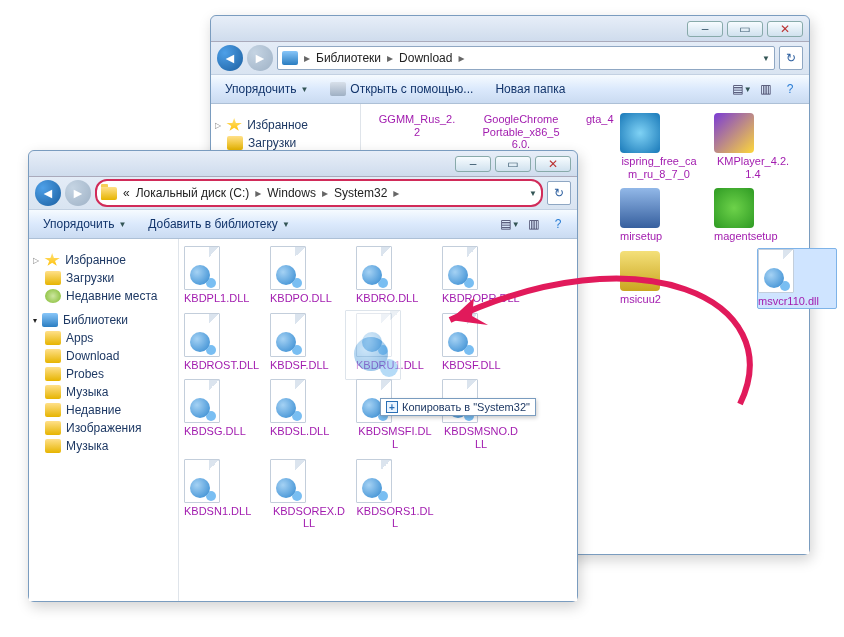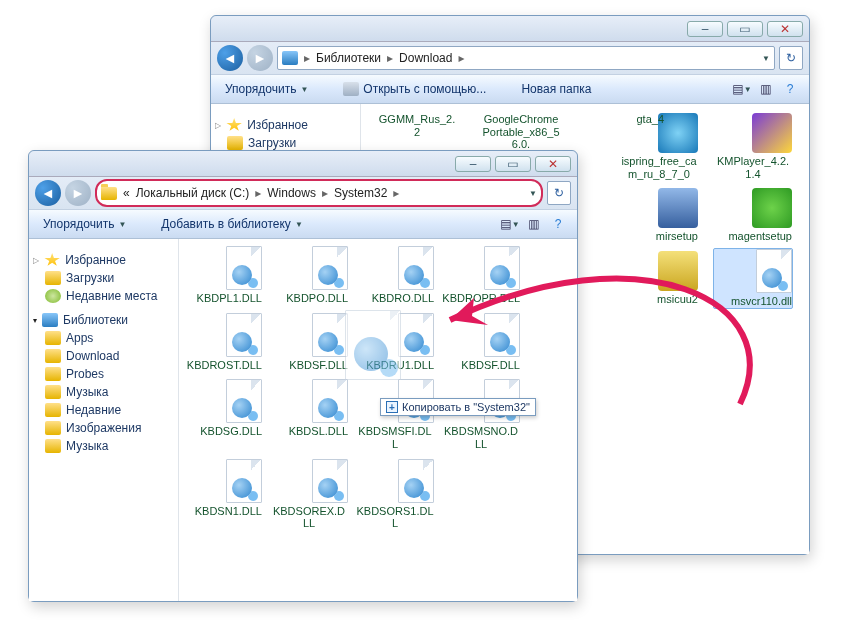--- a/index.html
+++ b/index.html
@@ -11,21 +11,21 @@
   .navrow{height:32px;display:flex;align-items:center;padding:2px 6px;gap:4px;background:linear-gradient(#e4ecf7,#d9e4f1);}
   .navarrow{width:26px;height:26px;border-radius:50%;background:radial-gradient(circle at 30% 30%,#4ea0e8,#1b5fa0);color:#fff;display:flex;align-items:center;justify-content:center;font-size:14px;}
   .navarrow.dis{background:radial-gradient(circle at 30% 30%,#c5d4e3,#9fb2c6);}
   .addrbar{flex:1;height:24px;border:1px solid #8fa7c3;border-radius:2px;background:#fff;display:flex;align-items:center;gap:6px;padding:0 4px;color:#222;}
   .addrbar.high{border:2px solid #d12b59;border-radius:12px;height:28px;}
   .folder-ico{width:16px;height:13px;background:linear-gradient(#ffe089,#e6b400);border-radius:0 2px 2px 1px;position:relative;}
   .folder-ico:before{content:"";position:absolute;top:-3px;left:0;width:7px;height:3px;background:#f7cf55;border-radius:1px 1px 0 0;}
   .sep{color:#666;}
   .crumb{white-space:nowrap;}
   .refreshbox{width:24px;height:24px;border:1px solid #8fa7c3;border-radius:2px;background:#fff;display:flex;align-items:center;justify-content:center;color:#2a5d9e;}
-  .toolbar{height:30px;background:linear-gradient(#f6fbff,#dbe9fc,#cadbf1);border-top:1px solid #c3d1e2;border-bottom:1px solid #adc0d6;display:flex;align-items:center;padding:0 8px;gap:23px;color:#13356b;}
+  .toolbar{height:30px;background:linear-gradient(#f6fbff,#dbe9fc,#cadbf1);border-top:1px solid #c3d1e2;border-bottom:1px solid #adc0d6;display:flex;align-items:center;padding:0 8px;gap:10px;color:#13356b;}
   .tb-item{display:flex;align-items:center;gap:4px;padding:2px 6px;border-radius:2px;white-space:nowrap;}
   .tri{font-size:8px;color:#355;}
   .tb-right{margin-left:auto;display:flex;gap:2px;}
   .tb-smico{width:22px;height:20px;border:1px solid transparent;border-radius:2px;display:flex;align-items:center;justify-content:center;color:#335;}
   .body{display:flex;height:calc(100% - 88px);background:#fff;}
   .sidebar{width:150px;border-right:1px solid #dfe4ea;overflow:hidden;padding:6px 0;}
   .sb-item{display:flex;align-items:center;gap:5px;padding:2px 4px 2px 16px;white-space:nowrap;color:#1e3964;}
   .sb-head{padding-left:4px;margin-top:6px;}
   .sb-head .tri{color:#888;}
   .sb-ico{width:16px;height:14px;border-radius:2px;flex:none;}
@@ -33,22 +33,22 @@
   .dl{background:linear-gradient(#ffe089,#e6b400);}
   .clock{background:radial-gradient(circle,#cde6a0,#7fba2d);border-radius:50%;}
   .desk{background:linear-gradient(#74c0f8,#248fd6);}
   .lib{background:linear-gradient(#88c6f9,#2a7dc1);}
   .gfold{background:linear-gradient(#ffe089,#e6b400);}
   .vfold{background:linear-gradient(#ffe089,#e6b400);}
   .filepane{flex:1;overflow:hidden;padding:4px;}
   .grid{display:grid;gap:2px 6px;}
   .g4{grid-template-columns:repeat(4,80px);}
   .g2{grid-template-columns:repeat(2,88px);}
-  .cell{width:80px;display:flex;flex-direction:column;align-items:flex-end;padding:3px 1px;text-align:center;color:#14532d;}
-  .cell.sel{background:#cfe4ff;border:1px solid #7eb3e8;border-radius:2px;padding:0 0;}
+  .cell{width:80px;display:flex;flex-direction:column;align-items:flex-start;padding:3px 1px;text-align:center;color:#a21caf;}
+  .cell.sel{background:#cfe4ff;border:1px solid #7eb3e8;border-radius:2px;padding:0 0;margin-left:44px;}
   .fname{font-size:11px;line-height:1.15;word-break:break-word;}
   .dll-ico{width:36px;height:44px;position:relative;background:#fff;border:1px solid #c3cedb;border-radius:1px;margin-bottom:2px;}
   .dll-ico:before{content:"";position:absolute;right:0;top:0;width:10px;height:10px;background:linear-gradient(135deg,#dbe4ee 50%,transparent 50%);}
   .dll-ico:after{content:"";position:absolute;left:5px;bottom:4px;width:20px;height:20px;border-radius:50%;background:radial-gradient(circle at 35% 35%,#a5d2f4,#2e86cf);box-shadow:11px 8px 0 -5px #79bef2;}
   .app-ico{width:40px;height:40px;margin-bottom:2px;border-radius:4px;}
   .ghost{position:absolute;width:90px;height:90px;opacity:.55;}
   .ghost .dll-ico{width:56px;height:70px;margin:auto;}
   .ghost .dll-ico:after{width:34px;height:34px;left:8px;bottom:8px;box-shadow:18px 14px 0 -8px #79bef2;}
   .copytip{position:absolute;background:#fff;border:1px solid #7a9cbf;padding:2px 5px;font-size:11px;color:#1e3964;display:flex;align-items:center;gap:4px;white-space:nowrap;box-shadow:1px 2px 4px rgba(0,0,0,.2);}
   .plus{width:12px;height:12px;border:1px solid #2a6fb5;color:#2a6fb5;font-weight:bold;display:flex;align-items:center;justify-content:center;font-size:10px;background:#eaf4ff;}

